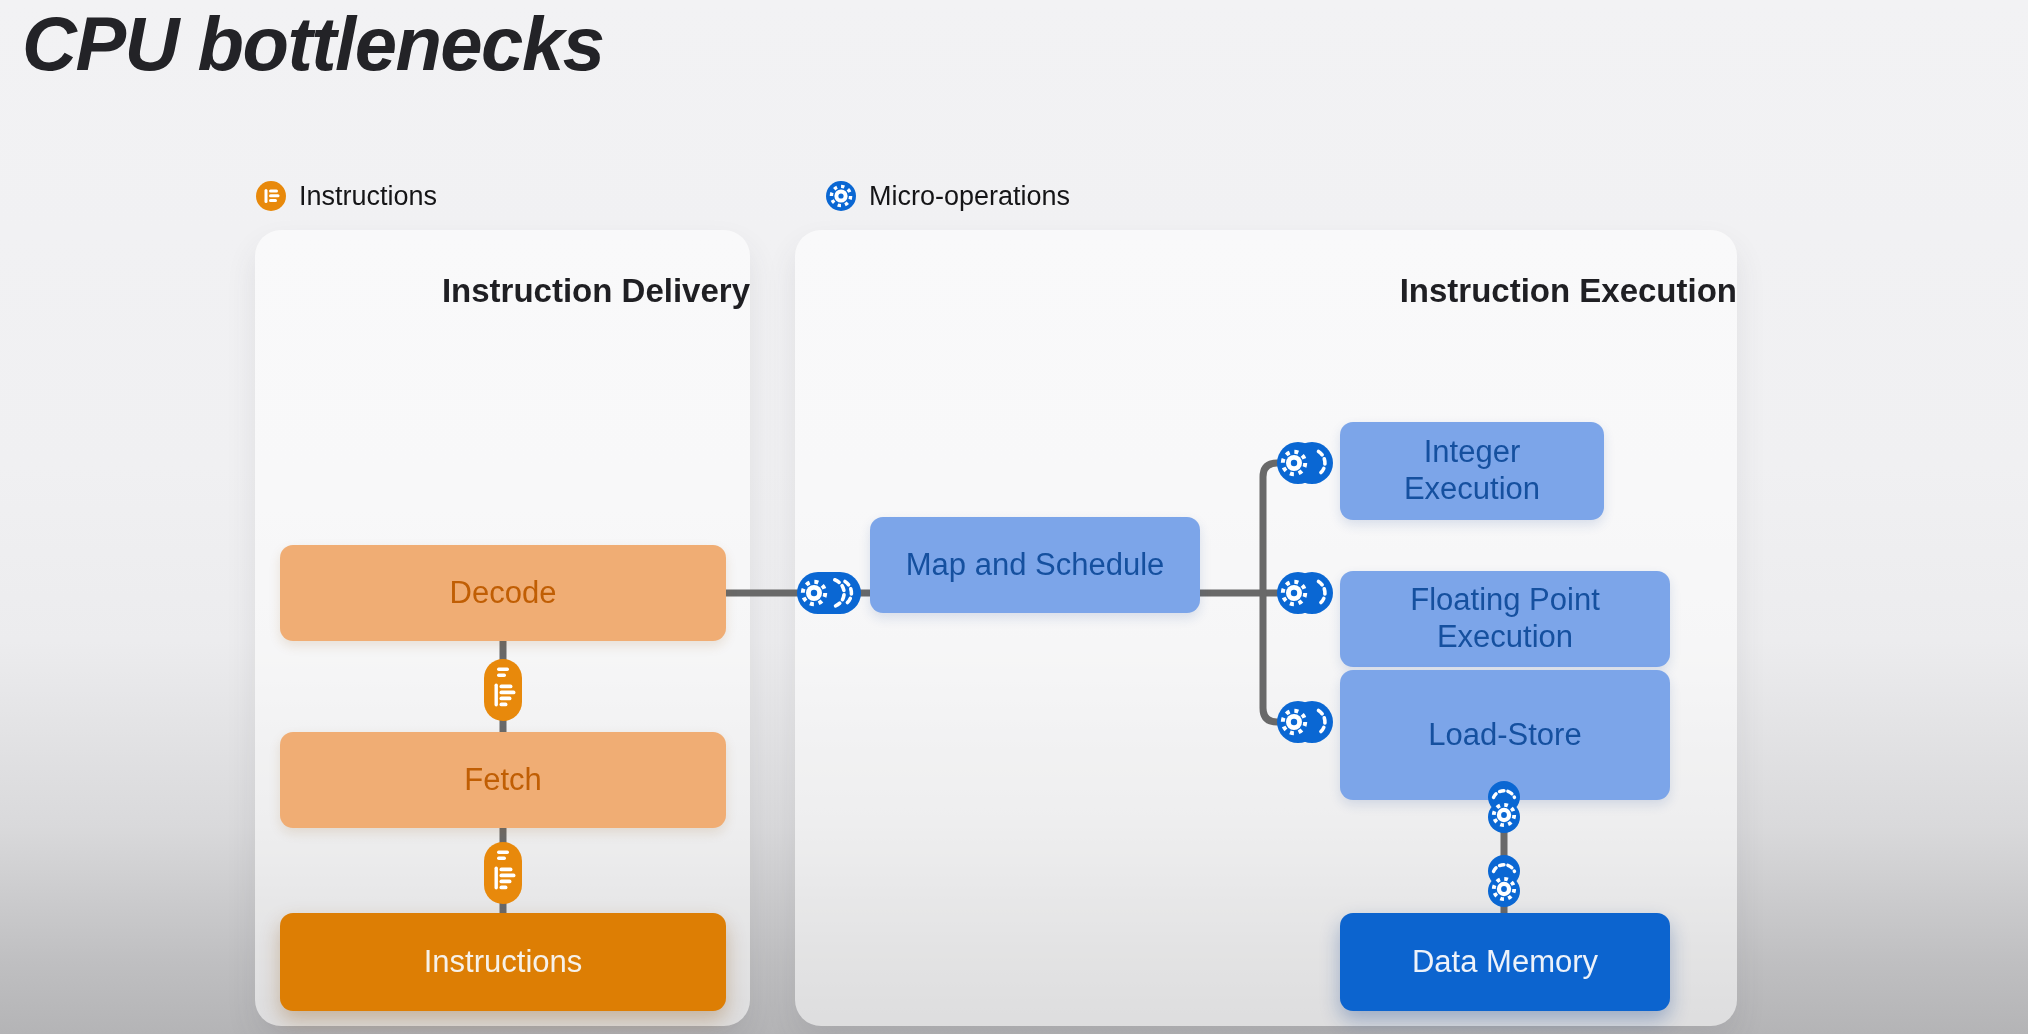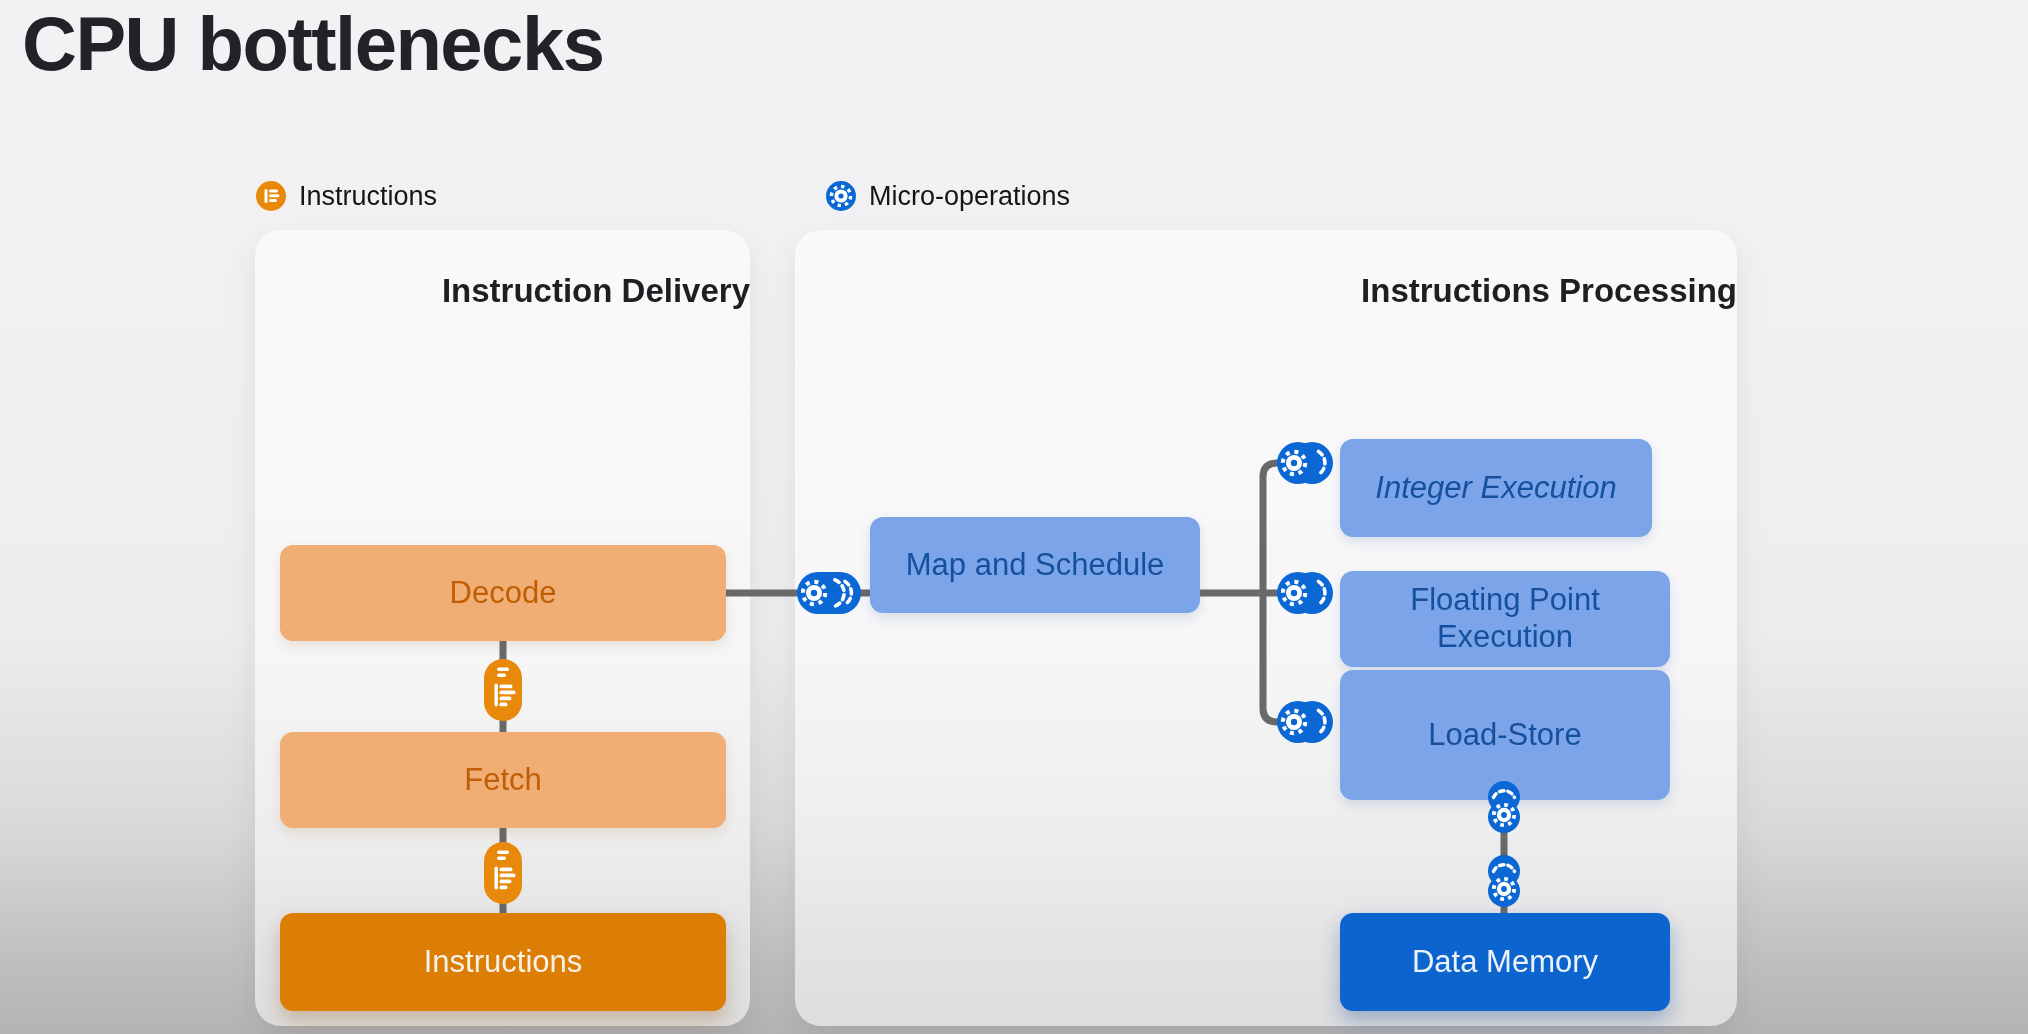--- a/index.html
+++ b/index.html
@@ -10,20 +10,21 @@
   .stage{
     position:relative;
     width:2028px;height:1034px;
     overflow:hidden;
     background:linear-gradient(180deg,#f2f2f4 0%,#f0f0f2 45%,#ececee 62%,#d9d9db 80%,#bfbfc1 93%,#b4b4b6 100%);
   }
   .page-title{
     position:absolute;left:22px;top:0px;
     font-size:76px;font-weight:800;letter-spacing:-1.5px;
     color:var(--title-color,#232327);
+    font-style:italic;
   }
   .legend{
     position:absolute;top:179px;height:34px;
     display:flex;align-items:center;gap:13px;
   }
   .legend-label{font-size:27px;color:#151517;}
   .panel{
     position:absolute;top:230px;height:796px;
     background:rgba(255,255,255,0.55);
     border-radius:26px;
@@ -140,38 +141,38 @@
     <svg width="30" height="30">
         <use href="#ic-gear-badge"></use>
       </svg>
     <span class="legend-label">Micro-operations</span>
   </div>
 
   <div class="panel" style="left:255px;width:495px;">
     <div class="panel-title">Instruction Delivery</div>
   </div>
   <div class="panel" style="left:795px;width:942px;">
-    <div class="panel-title">Instructions Processing</div>
+    <div class="panel-title">Instruction Execution</div>
   </div>
 
   <svg class="connectors" width="2028" height="1034">
     <path d="M 503 638 L 503 736"></path>
     <path d="M 503 825 L 503 916"></path>
     <path d="M 724 593 L 872 593"></path>
     <path d="M 1198 593 L 1300 593"></path>
     <path d="M 1300 463 L 1277 463 Q 1263 463 1263 477 L 1263 708 Q 1263 722 1277 722 L 1300 722"></path>
     <path d="M 1504 770 L 1504 916"></path>
   </svg>
 
   <div class="node orange-light" style="left:280px;top:732px;width:446px;height:96px;">Fetch</div>
   <div class="node orange-light" style="left:280px;top:545px;width:446px;height:96px;">Decode</div>
   <div class="node orange-solid" style="left:280px;top:913px;width:446px;height:98px;">Instructions</div>
 
   <div class="node blue-light" style="left:870px;top:517px;width:330px;height:96px;">Map and Schedule</div>
-  <div class="node blue-light" style="left:1340px;top:439px;width:312px;height:98px;font-style:italic;">Integer Execution</div>
+  <div class="node blue-light" style="left:1340px;top:422px;width:264px;height:98px;">Integer Execution</div>
   <div class="node blue-light" style="left:1340px;top:545px;width:330px;height:96px;margin-top:26px;">Floating Point Execution</div>
   <div class="node blue-light" style="left:1340px;top:670px;width:330px;height:130px;">Load-Store</div>
   <div class="node blue-solid" style="left:1340px;top:913px;width:330px;height:98px;">Data Memory</div>
 
   <svg class="flow-icon" style="left:481px;top:659px;" width="44" height="62">
       <use href="#ic-inst-v"></use>
     </svg>
   <svg class="flow-icon" style="left:481px;top:842px;" width="44" height="62">
       <use href="#ic-inst-v"></use>
     </svg>

